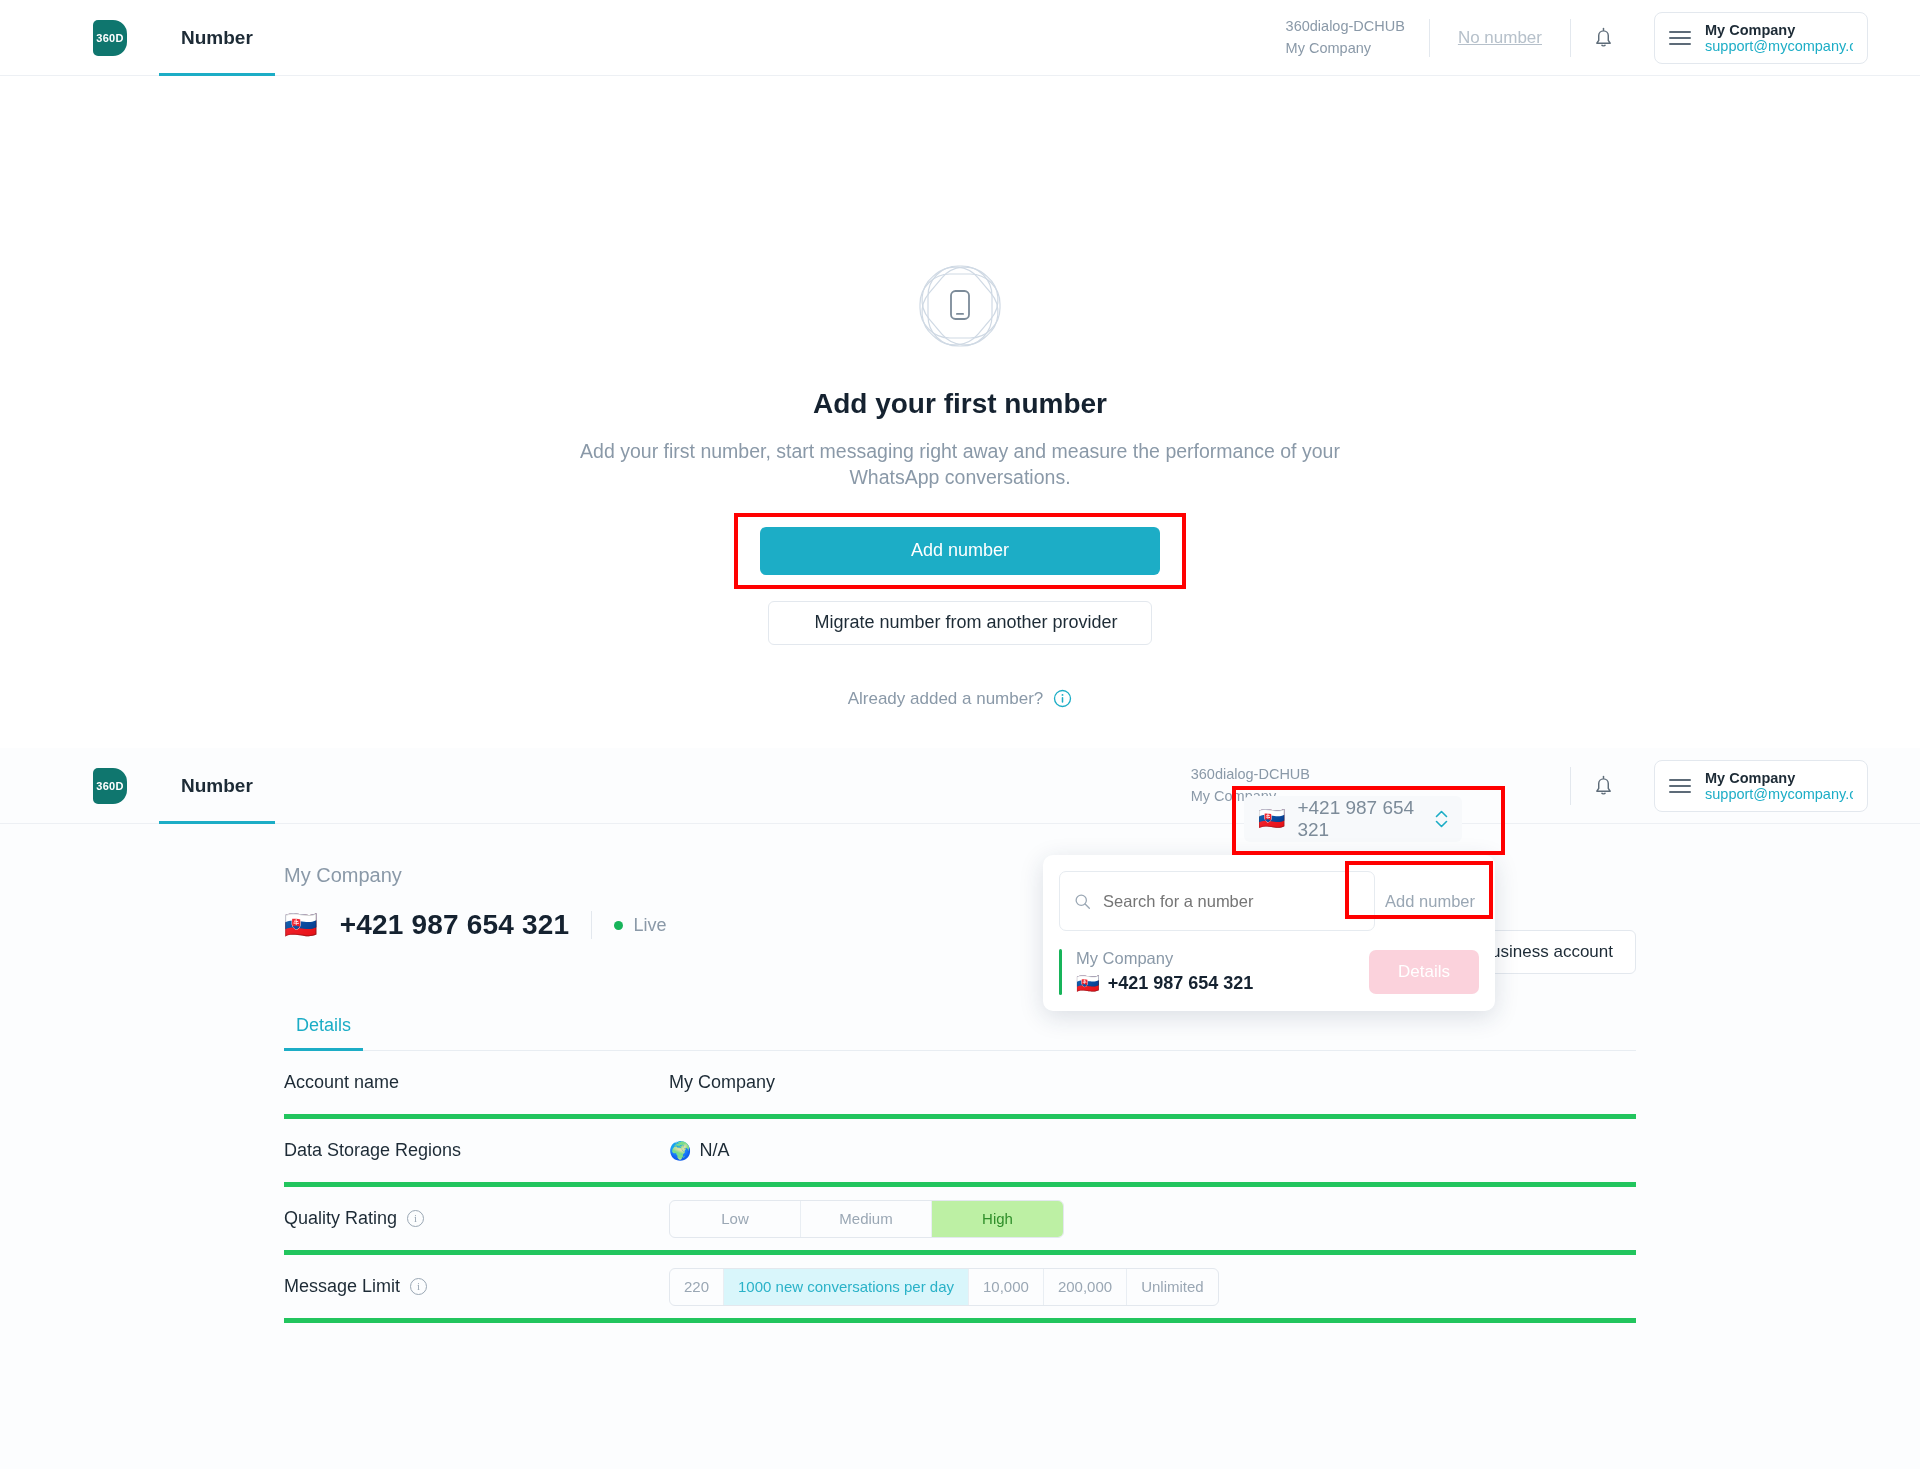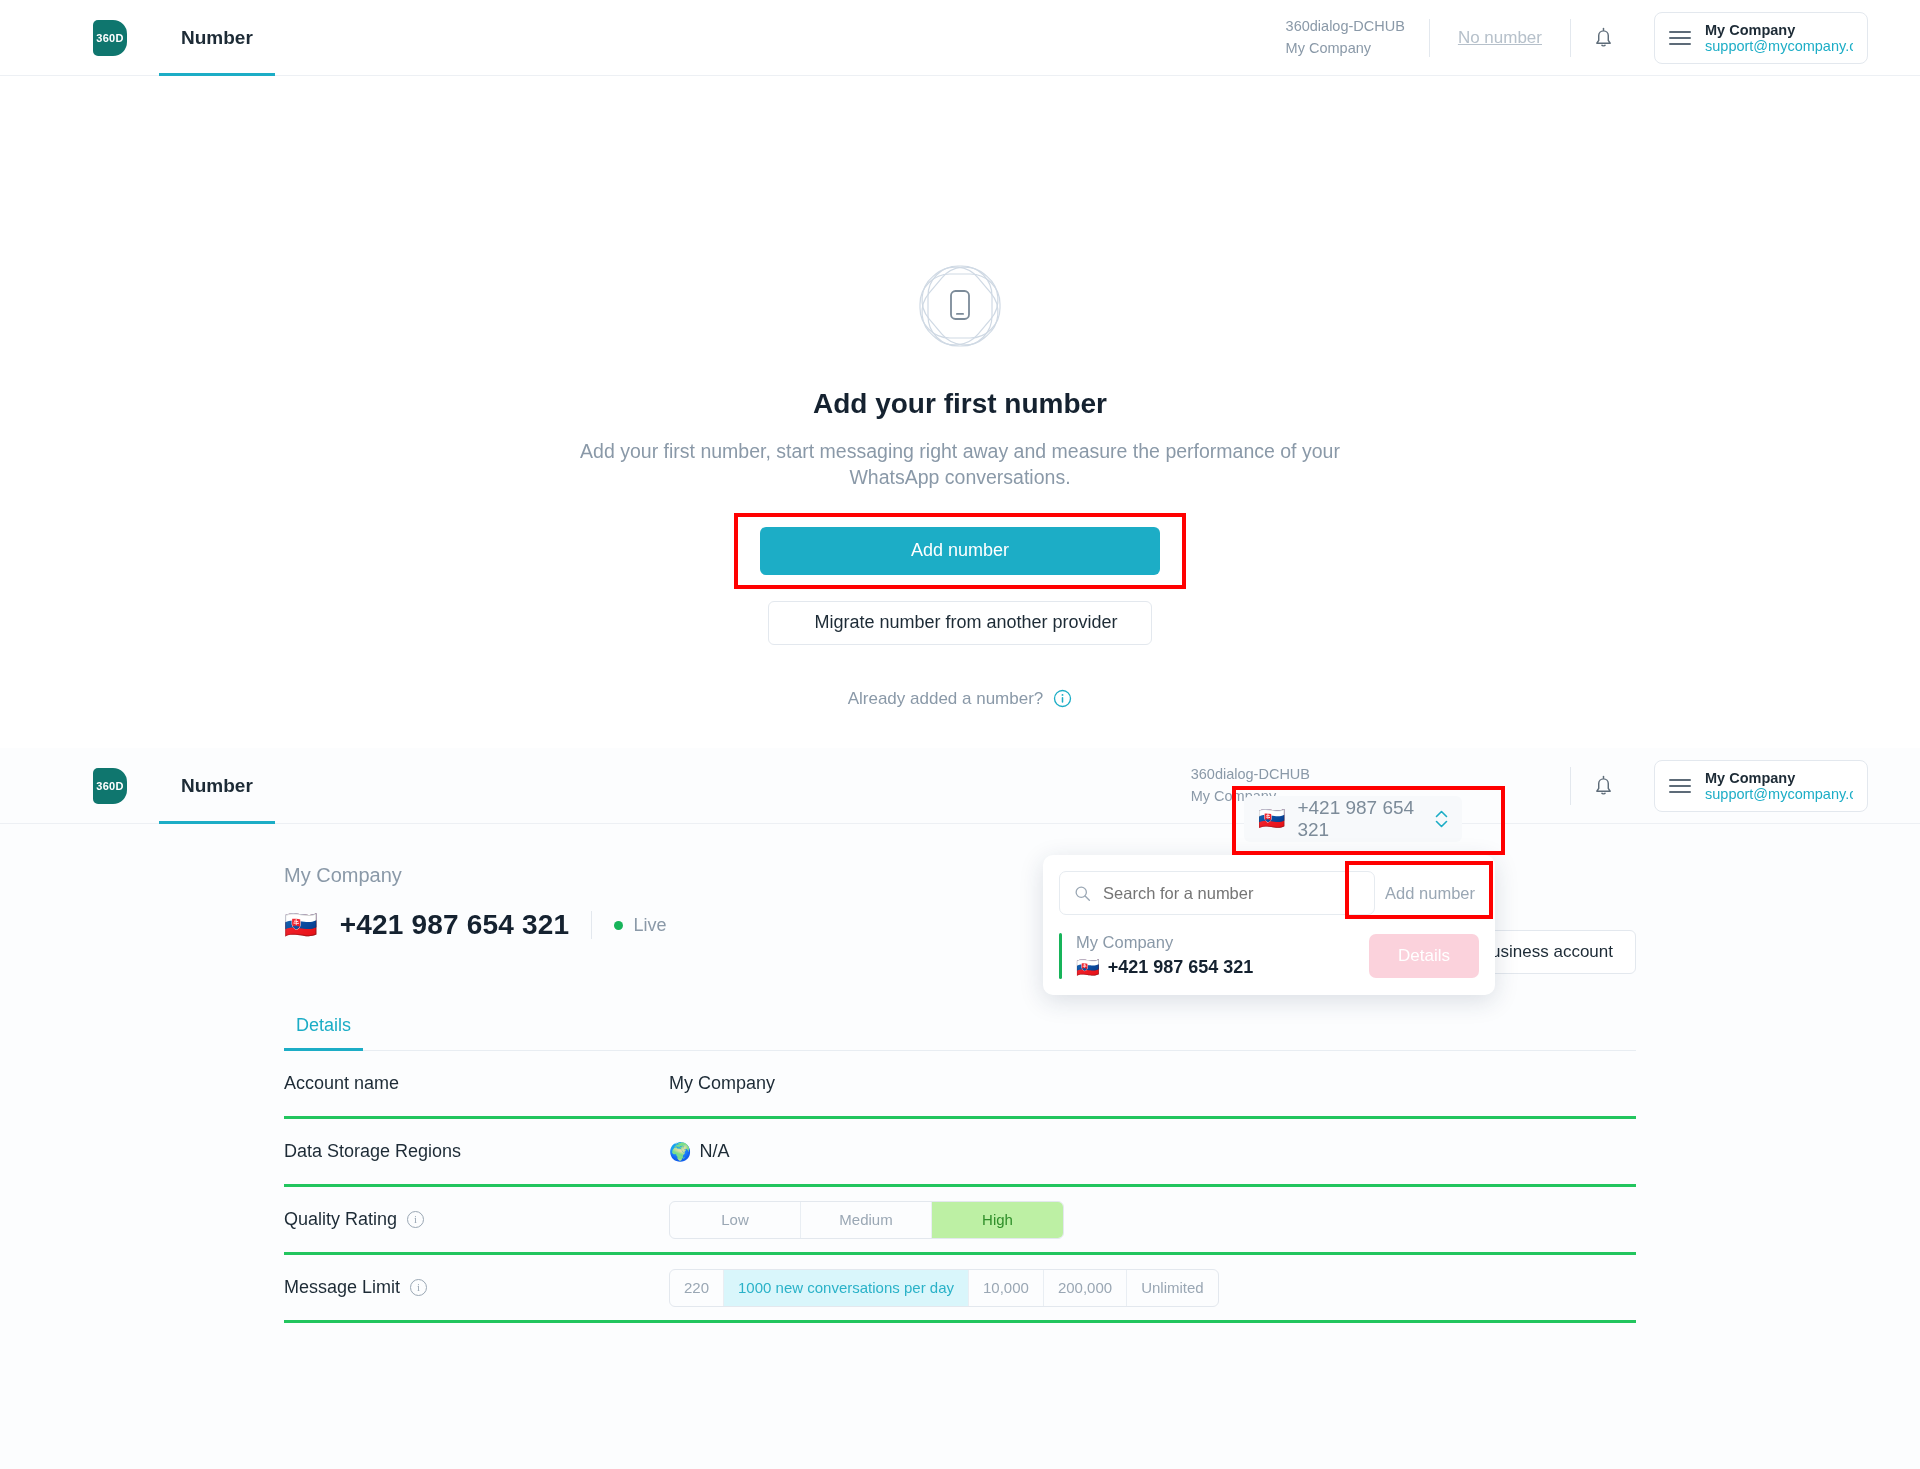--- a/index.html
+++ b/index.html
@@ -137,21 +137,21 @@
     padding: 0 12px 14px 12px;
     font-size: 18px; color: #1cadc6; position: relative;
   }
   .tabitem::after {
     content:""; position:absolute; left:0; right:0; bottom:-1px; height:3px; background:#1cadc6;
   }
 
   .row {
     display:flex; align-items:center;
     height: 68px;
-    border-bottom: 3px solid #22c55e;
+    border-bottom: 5px solid #22c55e;
   }
   .row .lbl {
     width: 385px; font-size: 18px; color:#1d2b36;
     display:flex; align-items:center; gap:10px;
   }
   .row .val { font-size: 18px; color:#1d2b36; display:flex; align-items:center; gap:8px; }
   .infoi {
     width: 17px; height: 17px; border-radius: 50%;
     border: 1.4px solid #9aa7b4; color:#9aa7b4;
     font-size: 11px; line-height: 14px; text-align:center; font-family: "Liberation Serif", serif;
@@ -181,21 +181,21 @@
   .dropdown {
     position: absolute; top: 855px; left: 1043px;
     width: 452px;
     background: #fff;
     border-radius: 10px;
     box-shadow: 0 6px 24px rgba(30,50,80,0.15);
     padding: 16px 0 16px 0;
   }
   .dd-top { display:flex; align-items:center; padding: 0 16px; gap: 6px; }
   .search {
-    flex: 1 1 auto; height: 44px;
+    flex: 1 1 auto; height: 60px;
     border: 1px solid #e6ebf0; border-radius: 7px;
     display:flex; align-items:center; gap: 12px; padding: 0 14px;
   }
   .search input {
     border:none; outline:none; font-size:16.5px; color:#9aa7b4;
     font-family:inherit; width: 100%; background: transparent;
   }
   .addnum-btn {
     border:none; background:transparent;
     font-size: 16.5px; color:#9aa7b4; font-family:inherit;

